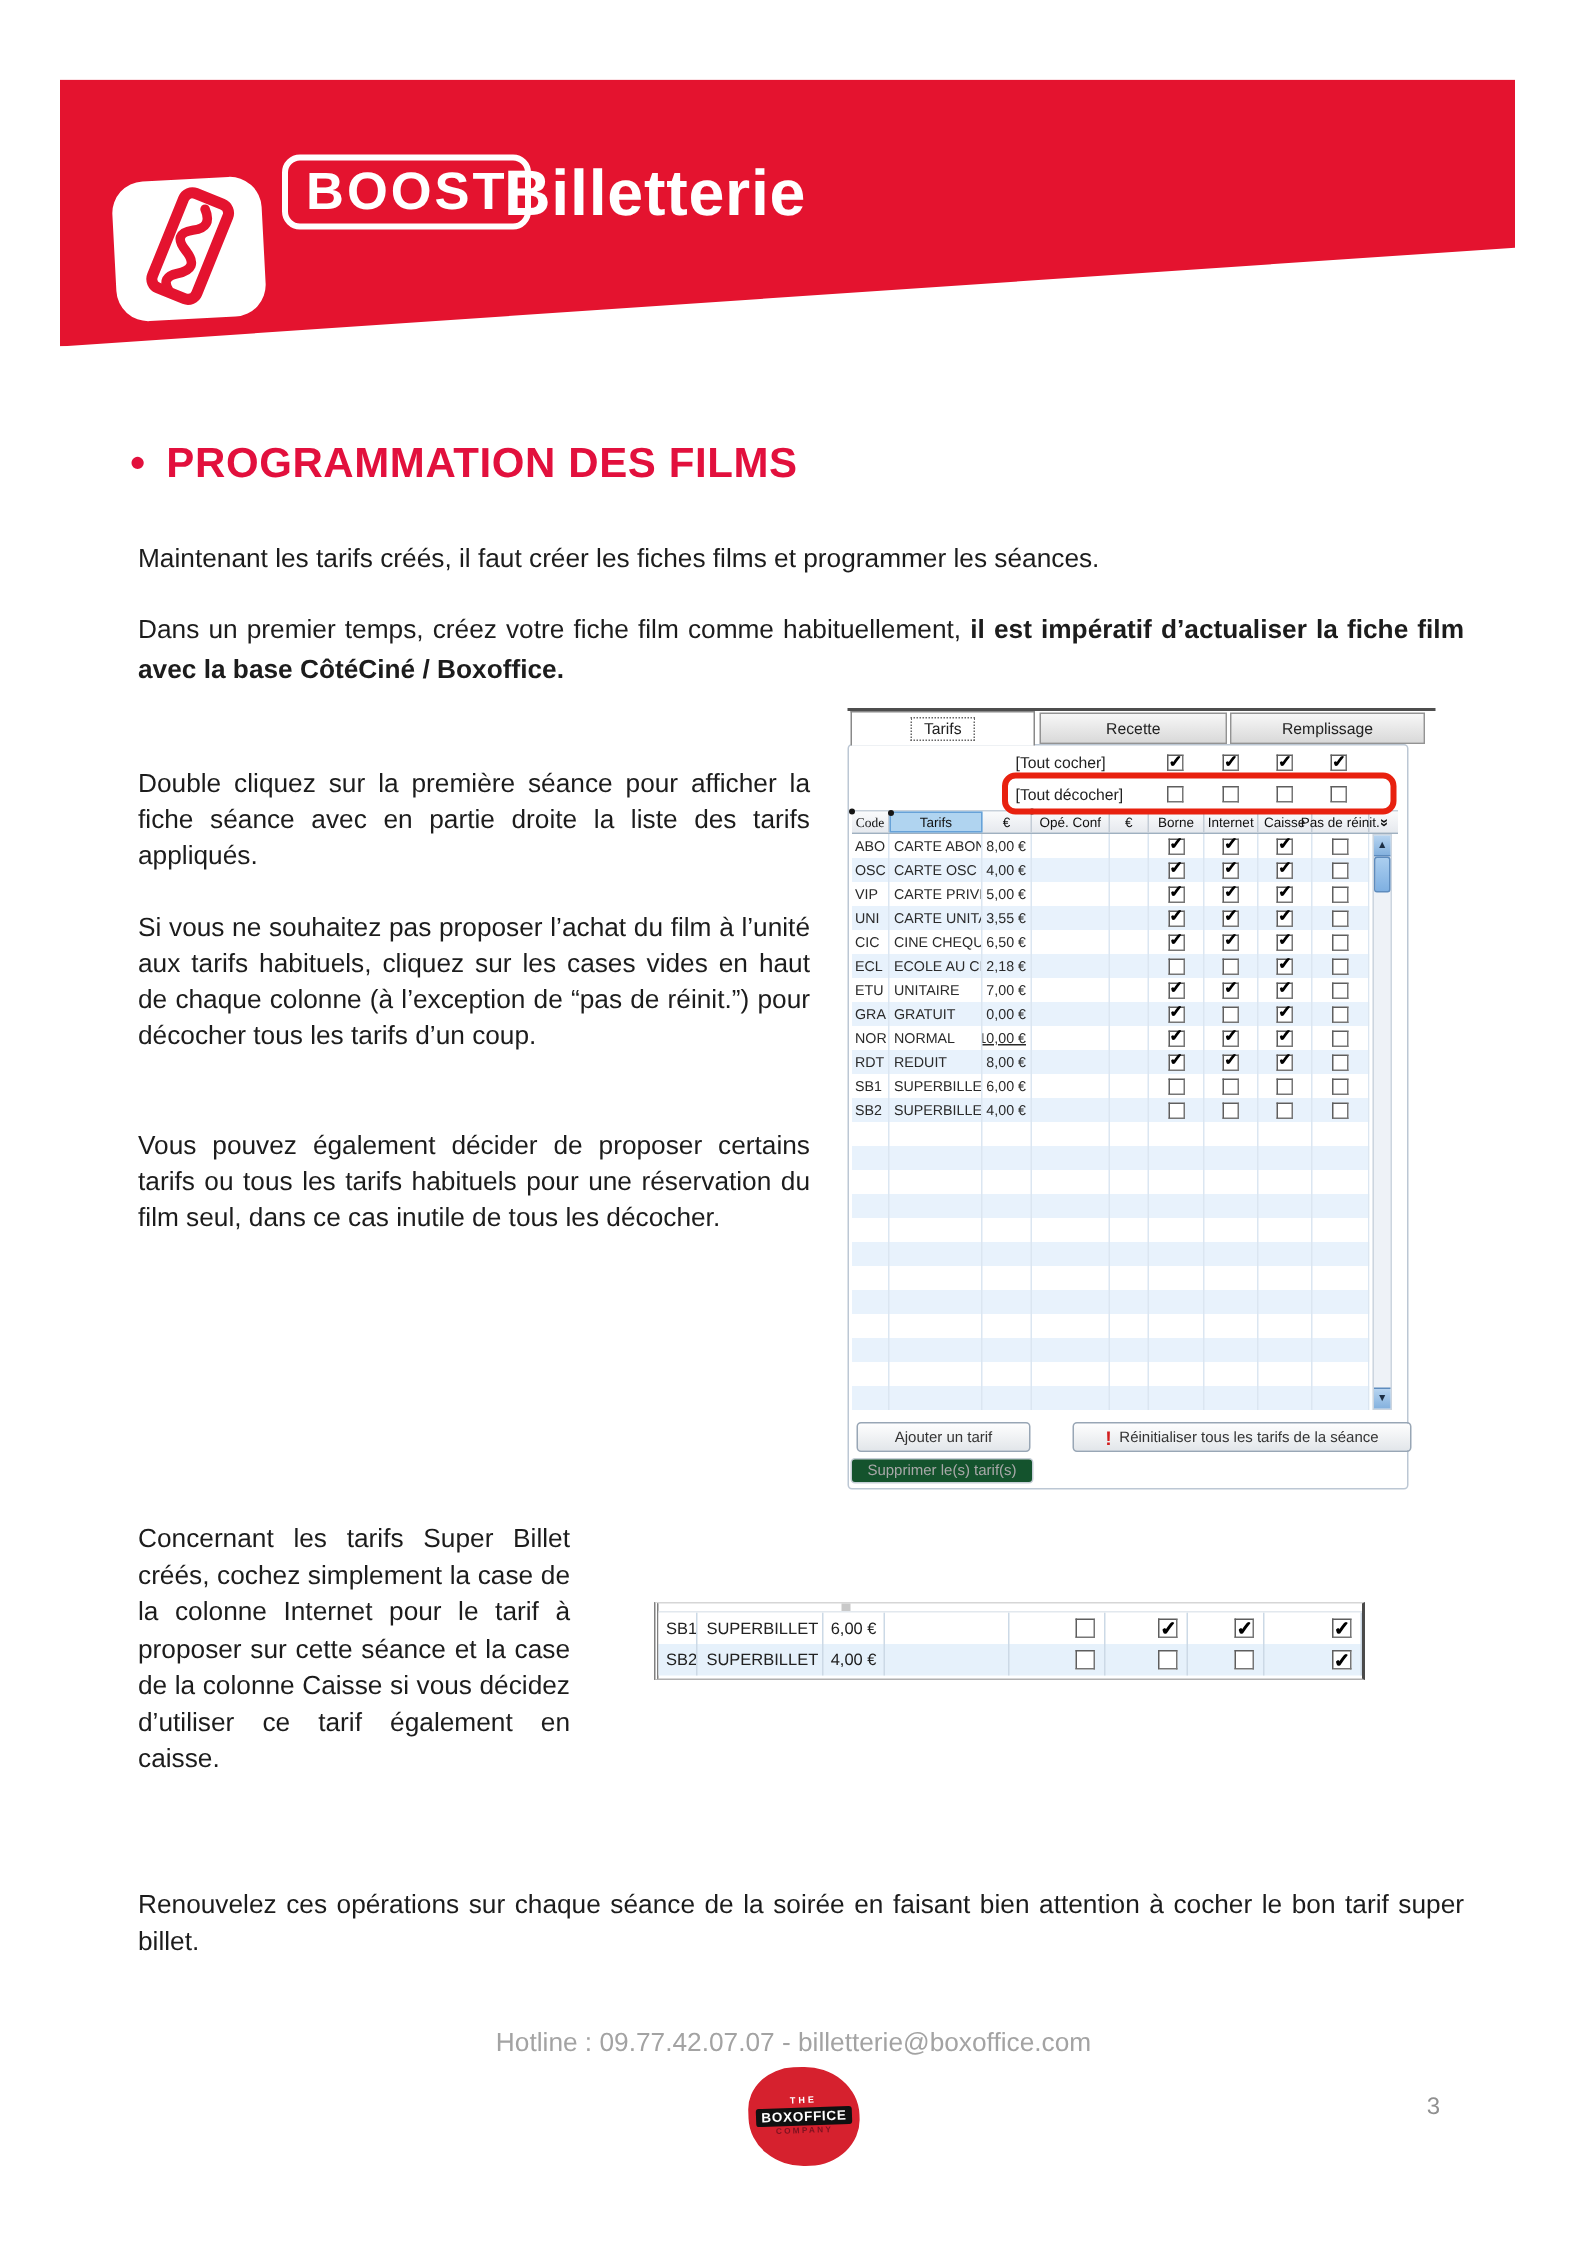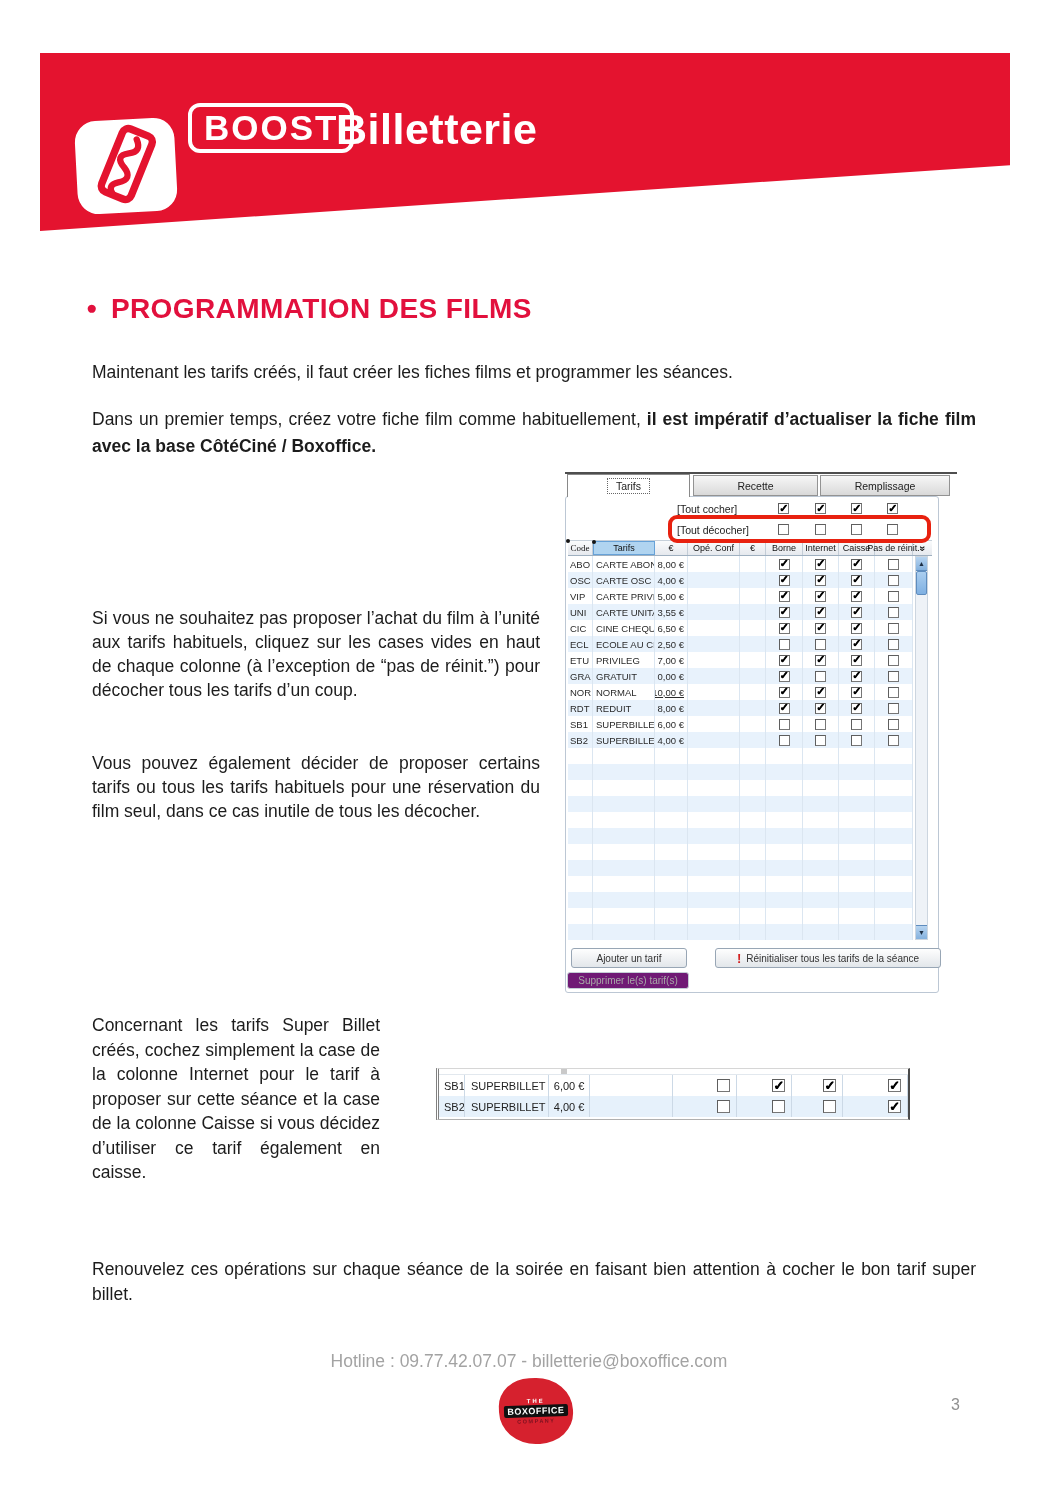--- a/index.html
+++ b/index.html
@@ -76,21 +76,21 @@
           display:flex; align-items:center; justify-content:center; font-size:7px; color:#1c2e44; }
   .sbtn.down { position:absolute; bottom:0; border-top:1px solid #5e8cbe; border-bottom:none; }
   .sthumb { width:100%; height:24px; background:linear-gradient(#abceef,#7fb0e2); border:1px solid #5e8cbe; border-radius:2px; }
 
   .wbtn { position:absolute; font-family:inherit; font-size:10px; color:#333;
           background:linear-gradient(#fefefe,#e2e6ea); border:1px solid #98a6b5; border-radius:3px;
           display:flex; align-items:center; justify-content:center; gap:5px; }
   .wbtn.add { left:6px; top:476px; width:116px; height:20px; }
   .wbtn.reset { left:150px; top:476px; width:226px; height:20px; }
   .excl { color:#d31f1f; font-weight:900; font-size:13px; }
-  .wbtn.del { left:2px; top:500px; width:122px; height:17px; color:#a8a8a8; background:#701a75; border-color:#c5ced6; }
+  .wbtn.del { left:2px; top:500px; width:122px; height:17px; color:#a8a8a8; background:#14532d; border-color:#c5ced6; }
 
   
   .shot2 { position:absolute; left:436px; top:1068px; width:474px; height:52px; background:#fff;
            border-left:3px double #808080; border-right:2px solid #4a4a4a; border-bottom:1px solid #b0b0b0; border-top:1px solid #d6d6d6; }
   .s2sliver { position:relative; height:6px; border-bottom:1px solid #e2e8ee; }
   .s2mark { position:absolute; left:122px; top:0; width:6px; height:5px; background:#c9c9c9; }
   .s2row { display:flex; height:21px; background:#fff; font-size:11px; color:#222; }
   .s2row.alt { background:#e6f1fb; }
   .s2cell { height:100%; border-right:1px solid #ccd9e6; display:flex; align-items:center; overflow:hidden; white-space:nowrap; }
   .s2cell.code { padding-left:5px; }
@@ -128,20 +128,21 @@
     </div>
     <div class="product">Billetterie</div>
   </div>
 
   <div class="title">
     <span class="bullet">●</span><span>PROGRAMMATION DES FILMS</span>
   </div>
 
   <p class="para p2"><span>Dans un premier temps, créez votre fiche film comme habituellement, </span><b>il est impératif d’actualiser la fiche film avec la base CôtéCiné / Boxoffice.</b></p>
   <p class="para p1">Maintenant les tarifs créés, il faut créer les fiches films et programmer les séances.</p>
+  <p class="para p3">Double cliquez sur la première séance pour afficher la fiche séance avec en partie droite la liste des tarifs appliqués.</p>
   <p class="para p4">Si vous ne souhaitez pas proposer l’achat du film à l’unité aux tarifs habituels, cliquez sur les cases vides en haut de chaque colonne (à l’exception de “pas de réinit.”) pour décocher tous les tarifs d’un coup.</p>
   <p class="para p5">Vous pouvez également décider de proposer certains tarifs ou tous les tarifs habituels pour une réservation du film seul, dans ce cas inutile de tous les décocher.</p>
 
   <div class="shot1">
     <div class="topline"></div>
     <div class="tabs">
       <div class="tab active">
         <span class="tab-focus">Tarifs</span>
       </div>
       <div class="tab gray t2">Recette</div>
@@ -265,39 +266,39 @@
           <div class="gcell chk" style="width: 36px;">
             <span class="cb on"></span>
           </div>
           <div class="gcell chk" style="width: 38px;">
             <span class="cb"></span>
           </div>
         </div>
         <div class="grow alt">
           <div class="gcell code" style="width: 25px;">ECL</div>
           <div class="gcell name" style="width: 62px;">ECOLE AU CINEM</div>
-          <div class="gcell price" style="width: 33px;">2,50 €</div>
+          <div class="gcell price" style="width: 33px;">2,18 €</div>
           <div class="gcell" style="width: 52px;"></div>
           <div class="gcell" style="width: 26px;"></div>
           <div class="gcell chk" style="width: 37px;">
             <span class="cb"></span>
           </div>
           <div class="gcell chk" style="width: 36px;">
             <span class="cb"></span>
           </div>
           <div class="gcell chk" style="width: 36px;">
             <span class="cb on"></span>
           </div>
           <div class="gcell chk" style="width: 38px;">
             <span class="cb"></span>
           </div>
         </div>
         <div class="grow">
           <div class="gcell code" style="width: 25px;">ETU</div>
-          <div class="gcell name" style="width: 62px;">PRIVILEG</div>
+          <div class="gcell name" style="width: 62px;">UNITAIRE</div>
           <div class="gcell price" style="width: 33px;">7,00 €</div>
           <div class="gcell" style="width: 52px;"></div>
           <div class="gcell" style="width: 26px;"></div>
           <div class="gcell chk" style="width: 37px;">
             <span class="cb on"></span>
           </div>
           <div class="gcell chk" style="width: 36px;">
             <span class="cb on"></span>
           </div>
           <div class="gcell chk" style="width: 36px;">

